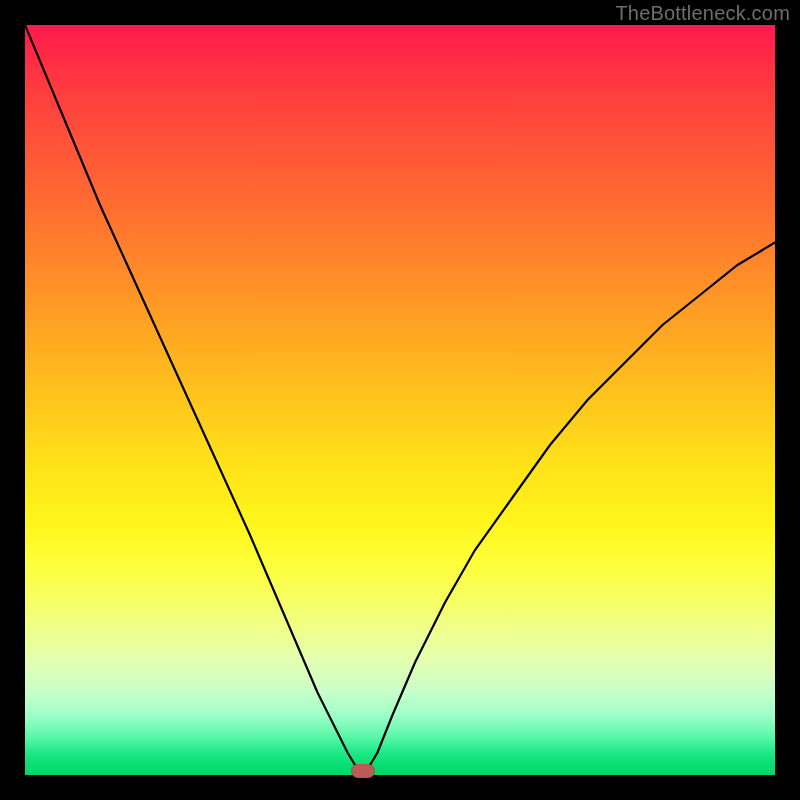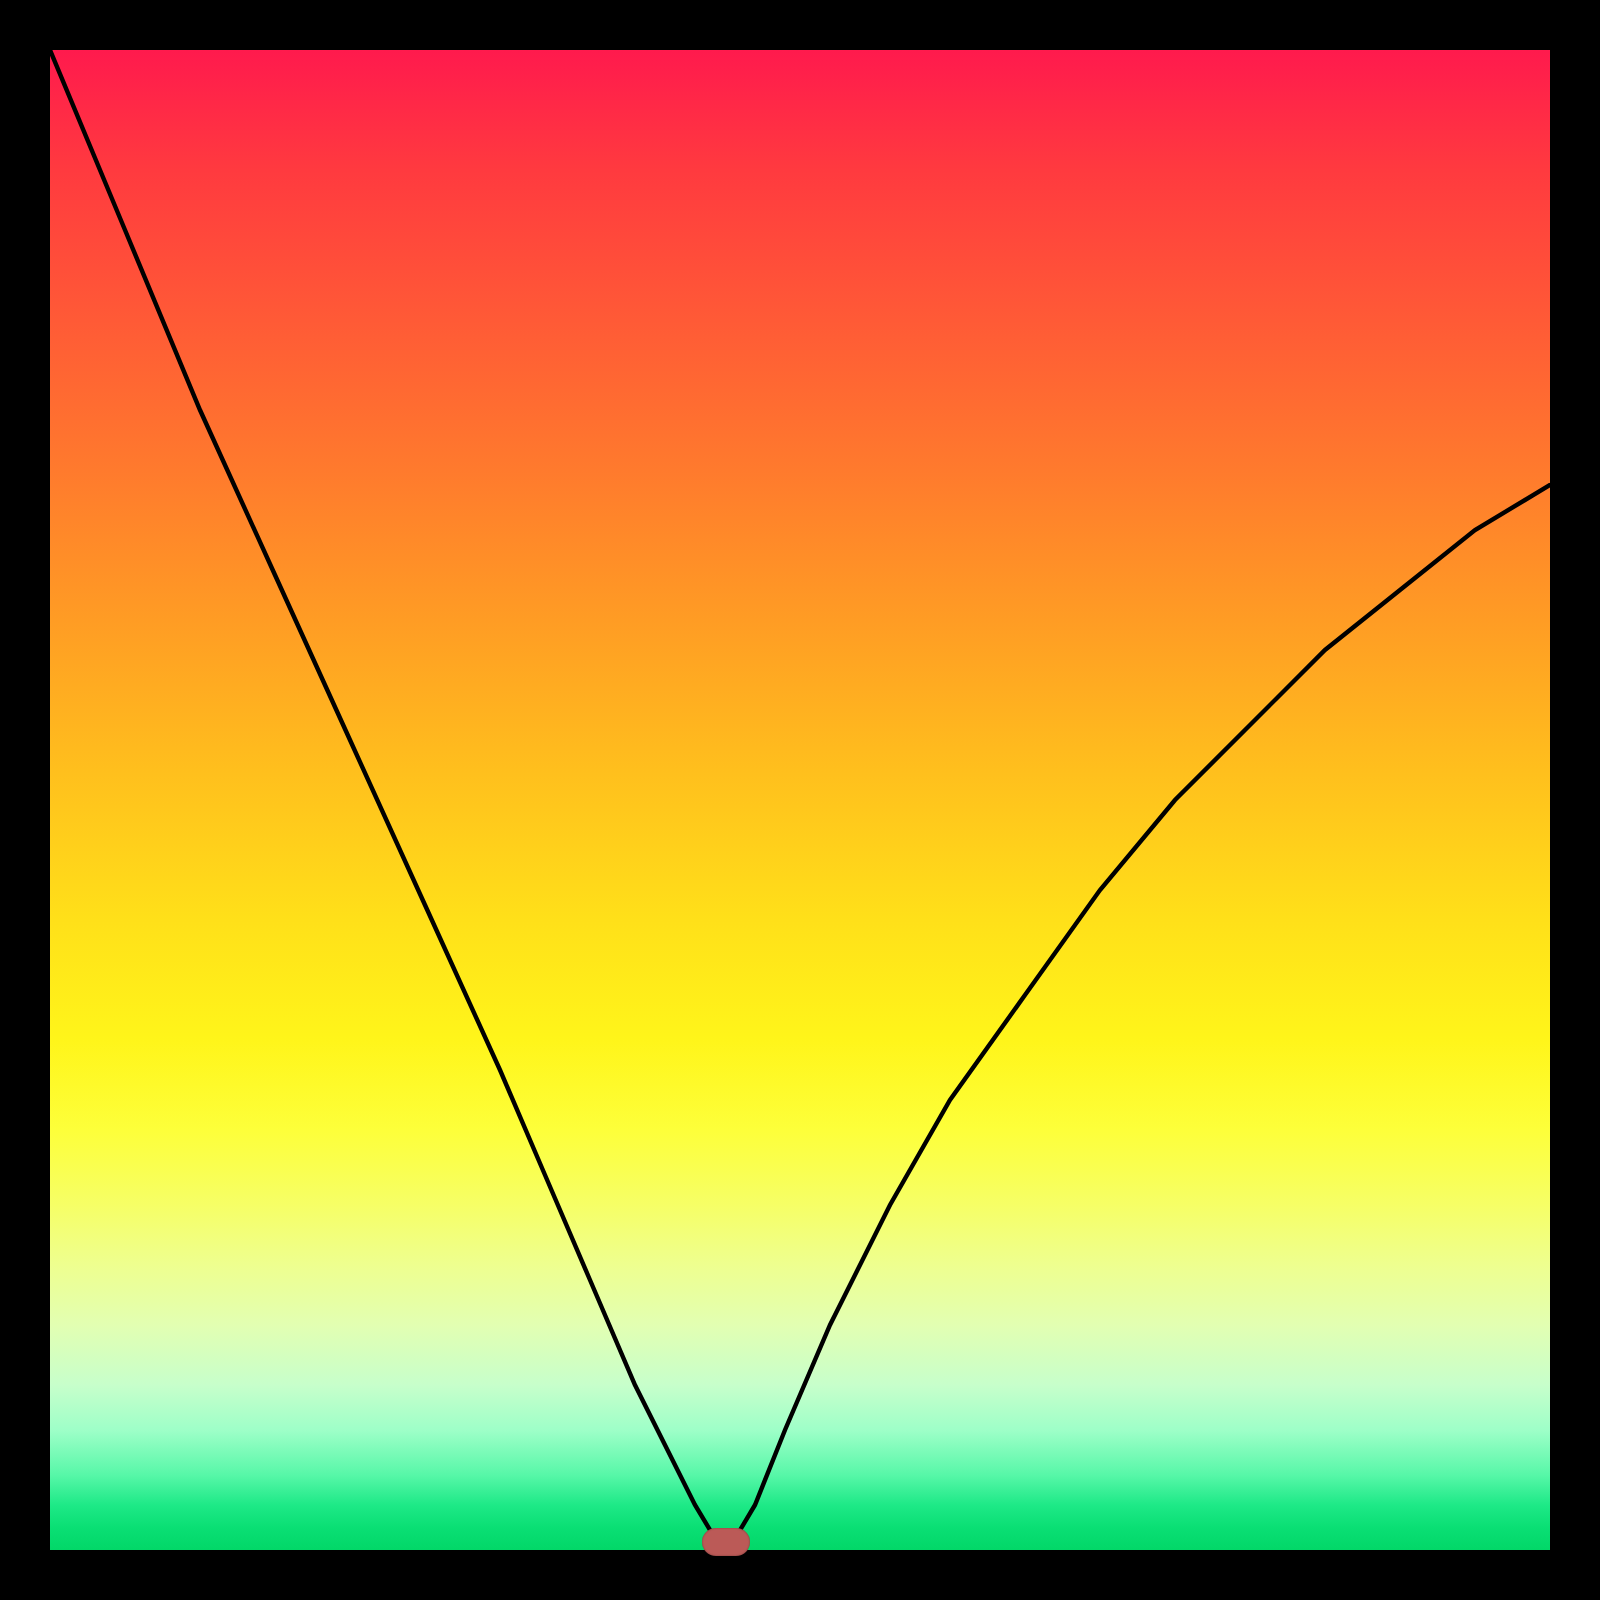--- a/index.html
+++ b/index.html
@@ -69,20 +69,21 @@
     height: 14px;
     border-radius: 8px;
     background: #bb5a57;
     box-shadow: inset 0 0 1px rgba(0,0,0,0.4);
   }
 </style>
 </head>
 <body>
 
 <div class="chart-frame">
+  <div class="watermark">TheBottleneck.com</div>
 
   <div class="plot-area">
     <svg class="curve" viewBox="0 0 750 750" preserveAspectRatio="none">
       <path fill="none" stroke="#000000" stroke-width="2.2" stroke-linecap="round" d="M0.0 0.0 L37.5 90.0 L75.0 180.0 L112.5 262.5 L150.0 345.0 L187.5 427.5 L225.0 510.0 L247.5 562.5 L270.0 615.0 L292.5 667.5 L307.5 697.5 L322.5 727.5 L333.8 746.3 L341.3 746.3 L352.5 727.5 L367.5 690.0 L390.0 637.5 L420.0 577.5 L450.0 525.0 L487.5 472.5 L525.0 420.0 L562.5 375.0 L600.0 337.5 L637.5 300.0 L675.0 270.0 L712.5 240.0 L750.0 217.5"></path>
     </svg>
     <div class="marker" style="left: 325.5px; top: 739.25px; background: rgb(187, 90, 87);"></div>
   </div>
 </div>
 
 </body></html>

